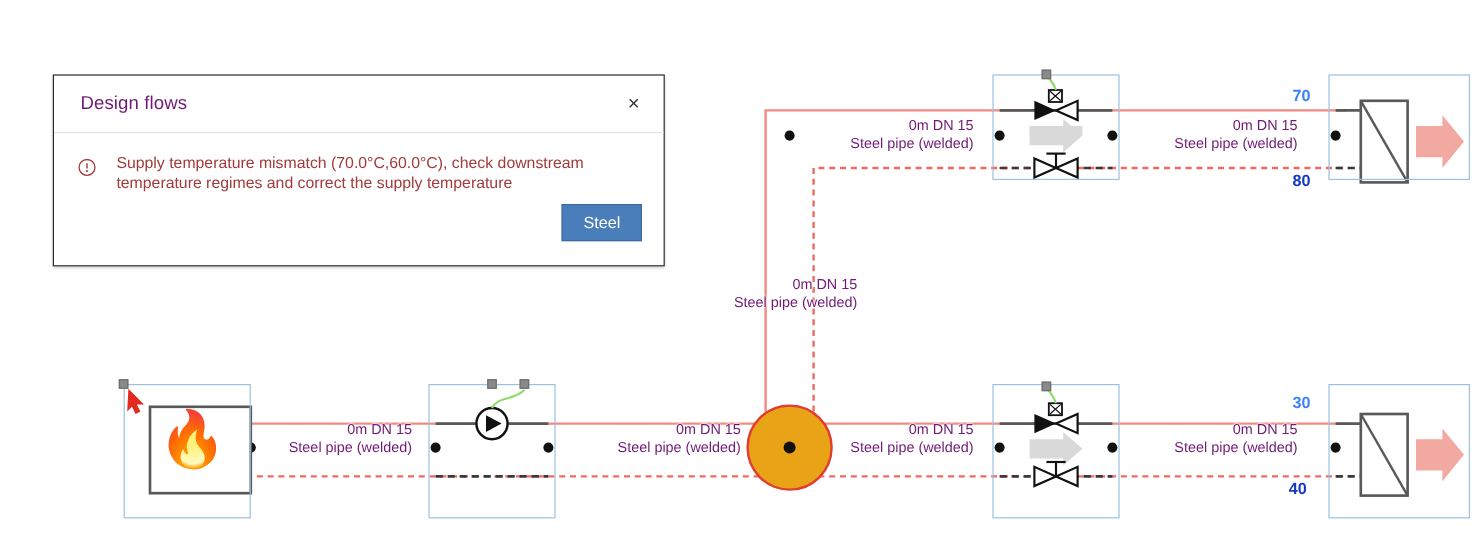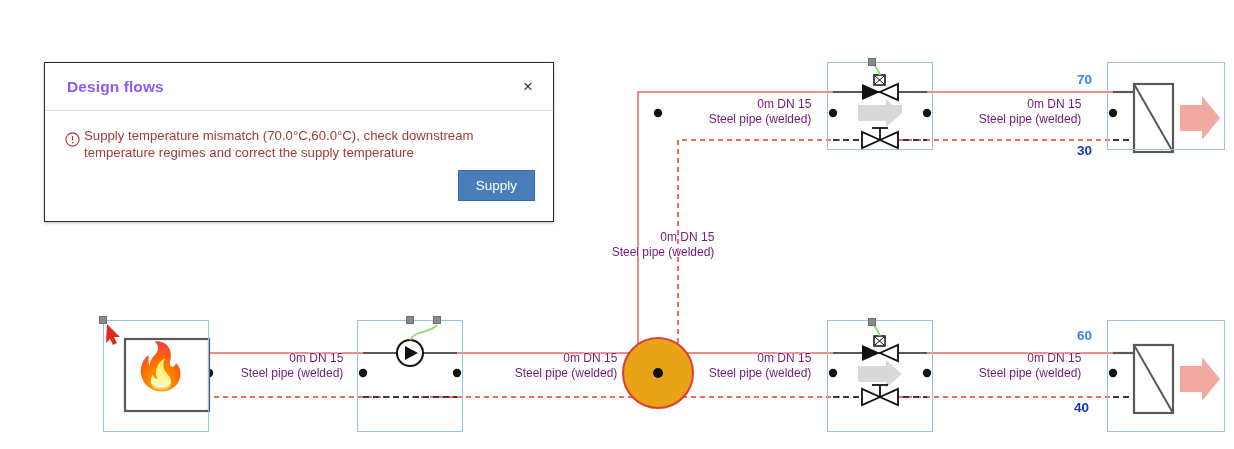--- a/index.html
+++ b/index.html
@@ -8,24 +8,24 @@
 
   #canvas{position:absolute;left:0;top:0;width:1234px;height:449px;}
   #svg-layer{position:absolute;left:0;top:0;width:1234px;height:449px;}
 
   
   .dialog{position:absolute;left:44px;top:62px;width:510px;height:160px;
           background:#ffffff;border:1px solid #2b2b2b;box-sizing:border-box;
           box-shadow:0 1px 3px rgba(0,0,0,.25);}
   .dlg-head{height:48px;display:flex;align-items:center;justify-content:space-between;
             padding:0 16px 0 22px;border-bottom:1px solid #e3e3e3;box-sizing:border-box;}
-  .dlg-title{font-size:15.5px;color:#8b5cf6;font-weight:700;letter-spacing:.1px;}
+  .dlg-title{font-size:15.5px;color:#701a75;font-weight:400;letter-spacing:.1px;}
   .dlg-close{font-size:17px;color:#333;cursor:pointer;line-height:1;
              padding:2px 4px;background:none;border:none;font-family:inherit;}
-  .dlg-body{display:flex;gap:4px;padding:16px 20px 0 20px;}
+  .dlg-body{display:flex;gap:17px;padding:16px 20px 0 20px;}
   .warn-icon{flex:0 0 auto;margin-top:5px;}
   .dlg-msg{color:#a23b3b;font-size:13.2px;line-height:17px;max-width:420px;}
   .dlg-actions{position:absolute;right:18px;bottom:20px;}
   .btn-close{background:#4a7ebb;color:#fff;border:1px solid #3d6ca4;
              font-size:13.5px;font-family:inherit;padding:7px 17px;cursor:pointer;}
 
   
   .pipe-label{position:absolute;text-align:right;font-size:12px;color:#701a75;
               line-height:14.5px;white-space:nowrap;transform:translateX(-50%);
               text-shadow:0 0 2px #fff,0 0 2px #fff,0 0 2px #fff;}
@@ -183,36 +183,36 @@
   <div class="pipe-label" style="left:760px;top:97px;">
     <div>0m DN 15</div>
     <div>Steel pipe (welded)</div>
   </div>
   <div class="pipe-label" style="left:1030px;top:97px;">
     <div>0m DN 15</div>
     <div>Steel pipe (welded)</div>
   </div>
 
   <div class="temp supply" style="left:1077px;top:72px;">70</div>
-  <div class="temp ret" style="left:1077px;top:143px;">30</div>
-  <div class="temp supply" style="left:1077px;top:328px;">60</div>
+  <div class="temp ret" style="left:1077px;top:143px;">80</div>
+  <div class="temp supply" style="left:1077px;top:328px;">30</div>
   <div class="temp ret" style="left:1074px;top:400px;">40</div>
 </div>
 
 <div class="dialog">
   <div class="dlg-head">
     <span class="dlg-title">Design flows</span>
     <button class="dlg-close">×</button>
   </div>
   <div class="dlg-body">
     <span class="warn-icon">
       <svg width="15" height="15" viewBox="0 0 15 15" xmlns="http://www.w3.org/2000/svg">
         <circle cx="7.5" cy="7.5" r="6.6" fill="none" stroke="#a23b3b" stroke-width="1.1"></circle>
         <line x1="7.5" y1="4" x2="7.5" y2="8.4" stroke="#a23b3b" stroke-width="1.2"></line>
         <circle cx="7.5" cy="10.6" r="0.85" fill="#a23b3b"></circle>
       </svg>
     </span>
     <div class="dlg-msg">Supply temperature mismatch (70.0°C,60.0°C), check downstream temperature regimes and correct the supply temperature</div>
   </div>
   <div class="dlg-actions">
-    <button class="btn-close">Supply</button>
+    <button class="btn-close">Steel</button>
   </div>
 </div>
 
 </body></html>

